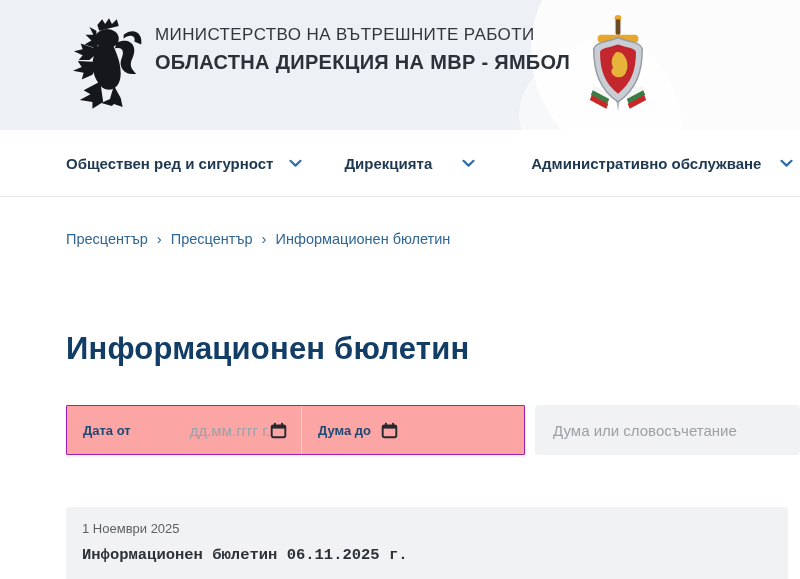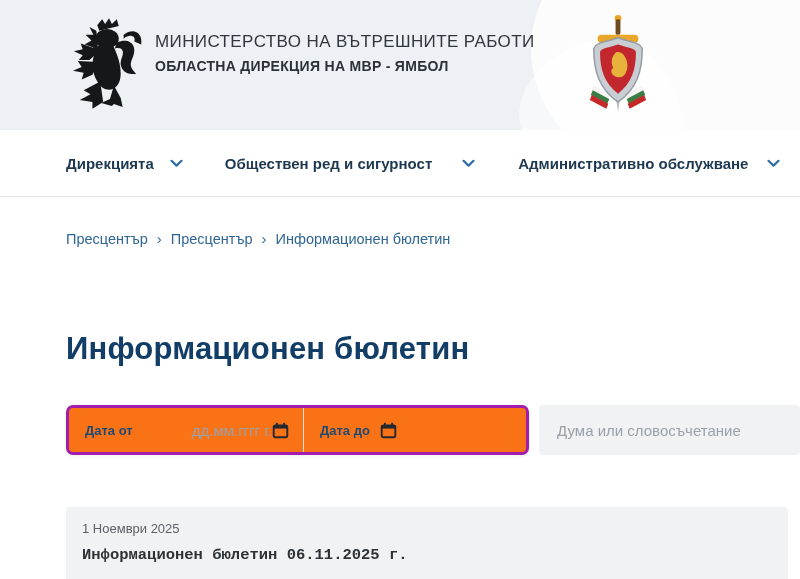--- a/index.html
+++ b/index.html
@@ -8,46 +8,46 @@
 
   
   .top-band { position:relative; width:800px; height:130px; background:#edf0f4; overflow:hidden; }
   .wm1 { position:absolute; right:-60px; top:-70px; width:330px; height:260px;
          background:rgba(255,255,255,.8); border-radius:46% 54% 58% 42% / 52% 44% 56% 48%;
          transform:rotate(18deg); }
   .wm2 { position:absolute; right:120px; top:40px; width:160px; height:150px;
          background:rgba(255,255,255,.55); border-radius:60% 40% 50% 50% / 45% 60% 40% 55%;
          transform:rotate(-12deg); }
   .lion-logo { position:absolute; left:70px; top:16px; }
-  .head-titles { position:absolute; left:155px; top:32px; }
+  .head-titles { position:absolute; left:155px; top:25px; }
   .head-line1 { font-size:17px; color:#31373e; letter-spacing:.4px; white-space:nowrap; }
-  .head-line2 { font-size:14px; font-weight:bold; color:#2b3138; letter-spacing:.3px; margin-top:6px; white-space:nowrap; }
+  .head-line2 { font-size:20px; font-weight:bold; color:#2b3138; letter-spacing:.3px; margin-top:6px; white-space:nowrap; }
   .police-emblem { position:absolute; left:584px; top:12px; }
 
   
   .nav-row { width:800px; height:67px; background:#fff; display:flex; align-items:center;
              padding-left:66px; border-bottom:1px solid #e3e6e9; }
   .nav-item { display:flex; align-items:center; cursor:pointer; }
   .nav-label { font-size:15px; font-weight:bold; color:#1d3850; white-space:nowrap; }
   .chev { display:inline-flex; margin-left:16px; }
   .nav-item:nth-child(2) { margin-left:42px; }
   .nav-item:nth-child(2) .chev { margin-left:30px; }
-  .nav-item:nth-child(3) { margin-left:43px; }
+  .nav-item:nth-child(3) { margin-left:56px; }
   .nav-item:nth-child(3) .chev { margin-left:19px; }
 
   
   .main { padding-left:66px; }
   .breadcrumb { margin-top:33px; font-size:14.5px; color:#2f6695; display:flex; align-items:center; }
   .crumb { cursor:pointer; }
   .crumb-sep { margin:0 9px; color:#35688f; font-size:15px; }
   h1.page-title { margin-top:84px; font-size:31px; font-weight:bold; color:#123d66; letter-spacing:.2px; }
 
   
   .filter-row { margin-top:38px; display:flex; align-items:stretch; height:50px; width:734px; }
-  .date-group { display:flex; background:#f97316; border:3px solid #a21caf; border-radius:7px;
+  .date-group { display:flex; background:#fca5a5; border:1px solid #a21caf; border-radius:1px;
                 box-shadow:0 2px 3px rgba(0,0,0,.05); }
   .date-cell { display:flex; align-items:center; padding:0 14px 0 16px; }
   .date-cell + .date-cell { border-left:1px solid #dcdfe3; }
   .cell-from { width:234px; }
   .cell-to { width:223px; }
   .date-label { font-size:13px; font-weight:bold; color:#1c4a74; margin-right:10px; white-space:nowrap; }
   .date-input { border:none; outline:none; background:transparent; flex:1; min-width:0;
                 font-family:inherit; font-size:15px; color:#1f3e63;text-align:right; }
   .date-input::placeholder { color:#9aa1a8; }
   .cal { display:inline-flex; flex:0 0 auto; cursor:pointer; }
@@ -100,29 +100,29 @@
     <path d="M61 79 L44 88 L46 93 L63 84 Z" fill="#3a7d44"></path>
     <path d="M62 84 L45 93 L47 98 L64 89 Z" fill="#c62828"></path>
     <path d="M35 25 C 22 30, 13 29, 10 36 C 10 60, 16 78, 35 91 C 54 78, 60 60, 60 36 C 57 29, 48 30, 35 25 Z" fill="#c9ced4" stroke="#959ca4" stroke-width="1.5"></path>
     <path d="M35 32 C 25 35.5, 19 35, 16.5 39.5 C 16.5 58, 21 72, 35 82.5 C 49 72, 53.5 58, 53.5 39.5 C 51 35, 45 35.5, 35 32 Z" fill="#c3272e"></path>
     <path d="M33 40 c -4 4, -6 10, -3 16 c -3 2, -2 6, 1 8 c 4 3, 10 2, 12 -3 c 3 -6, 2 -13, -2 -18 c -2 -3, -6 -4, -8 -3 z" fill="#e8b33b"></path>
   </svg>
 </div>
 
 <div class="nav-row">
   <div class="nav-item">
-    <span class="nav-label">Дирекцията</span>
+    <span class="nav-label">Обществен ред и сигурност</span>
     <span class="chev">
       <svg width="13" height="9" viewBox="0 0 13 9">
           <path d="M1.5 1.8 L6.5 6.6 L11.5 1.8" fill="none" stroke="#2f6da6" stroke-width="2.2" stroke-linecap="round" stroke-linejoin="round"></path>
         </svg>
     </span>
   </div>
   <div class="nav-item">
-    <span class="nav-label">Обществен ред и сигурност</span>
+    <span class="nav-label">Дирекцията</span>
     <span class="chev">
       <svg width="13" height="9" viewBox="0 0 13 9">
           <path d="M1.5 1.8 L6.5 6.6 L11.5 1.8" fill="none" stroke="#2f6da6" stroke-width="2.2" stroke-linecap="round" stroke-linejoin="round"></path>
         </svg>
     </span>
   </div>
   <div class="nav-item">
     <span class="nav-label">Административно обслужване</span>
     <span class="chev">
       <svg width="13" height="9" viewBox="0 0 13 9">
@@ -152,21 +152,21 @@
         <span class="cal">
           <svg width="17" height="17" viewBox="0 0 16 16">
             <rect x="1.6" y="3.2" width="12.8" height="11.2" rx="1.6" fill="none" stroke="#24292f" stroke-width="1.8"></rect>
             <rect x="1.6" y="3.2" width="12.8" height="3" fill="#24292f"></rect>
             <line x1="4.6" y1="0.8" x2="4.6" y2="4" stroke="#24292f" stroke-width="1.8"></line>
             <line x1="11.4" y1="0.8" x2="11.4" y2="4" stroke="#24292f" stroke-width="1.8"></line>
           </svg>
         </span>
       </div>
       <div class="date-cell cell-to">
-        <span class="date-label">Дата до</span>
+        <span class="date-label">Дума до</span>
         <span class="cal">
           <svg width="17" height="17" viewBox="0 0 16 16">
             <rect x="1.6" y="3.2" width="12.8" height="11.2" rx="1.6" fill="none" stroke="#24292f" stroke-width="1.8"></rect>
             <rect x="1.6" y="3.2" width="12.8" height="3" fill="#24292f"></rect>
             <line x1="4.6" y1="0.8" x2="4.6" y2="4" stroke="#24292f" stroke-width="1.8"></line>
             <line x1="11.4" y1="0.8" x2="11.4" y2="4" stroke="#24292f" stroke-width="1.8"></line>
           </svg>
         </span>
       </div>
     </div>

